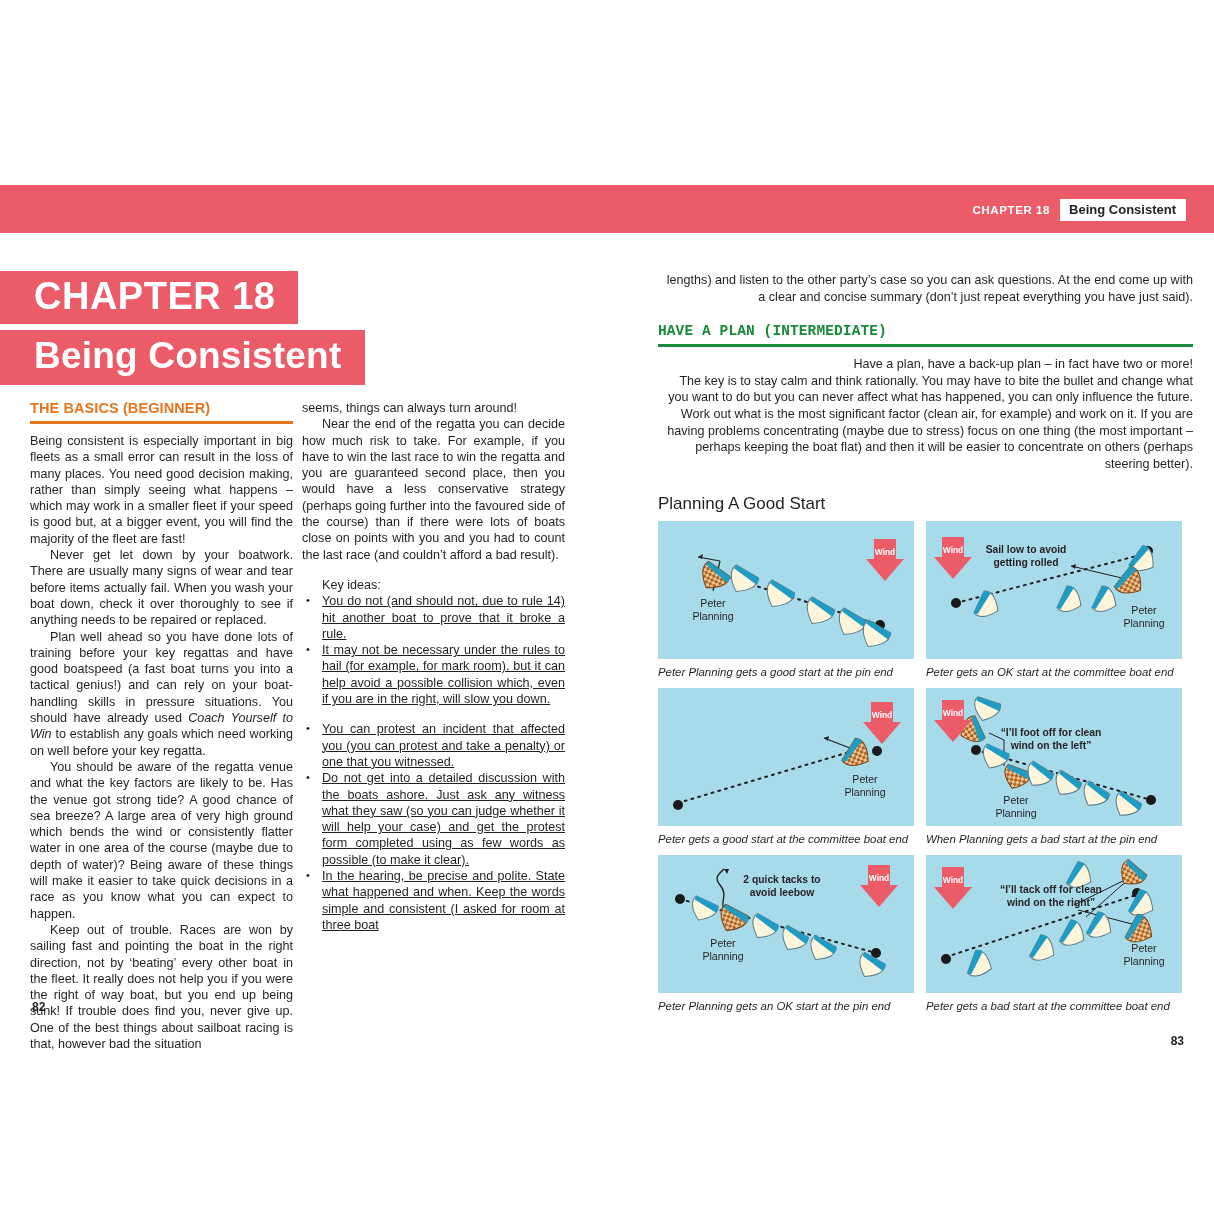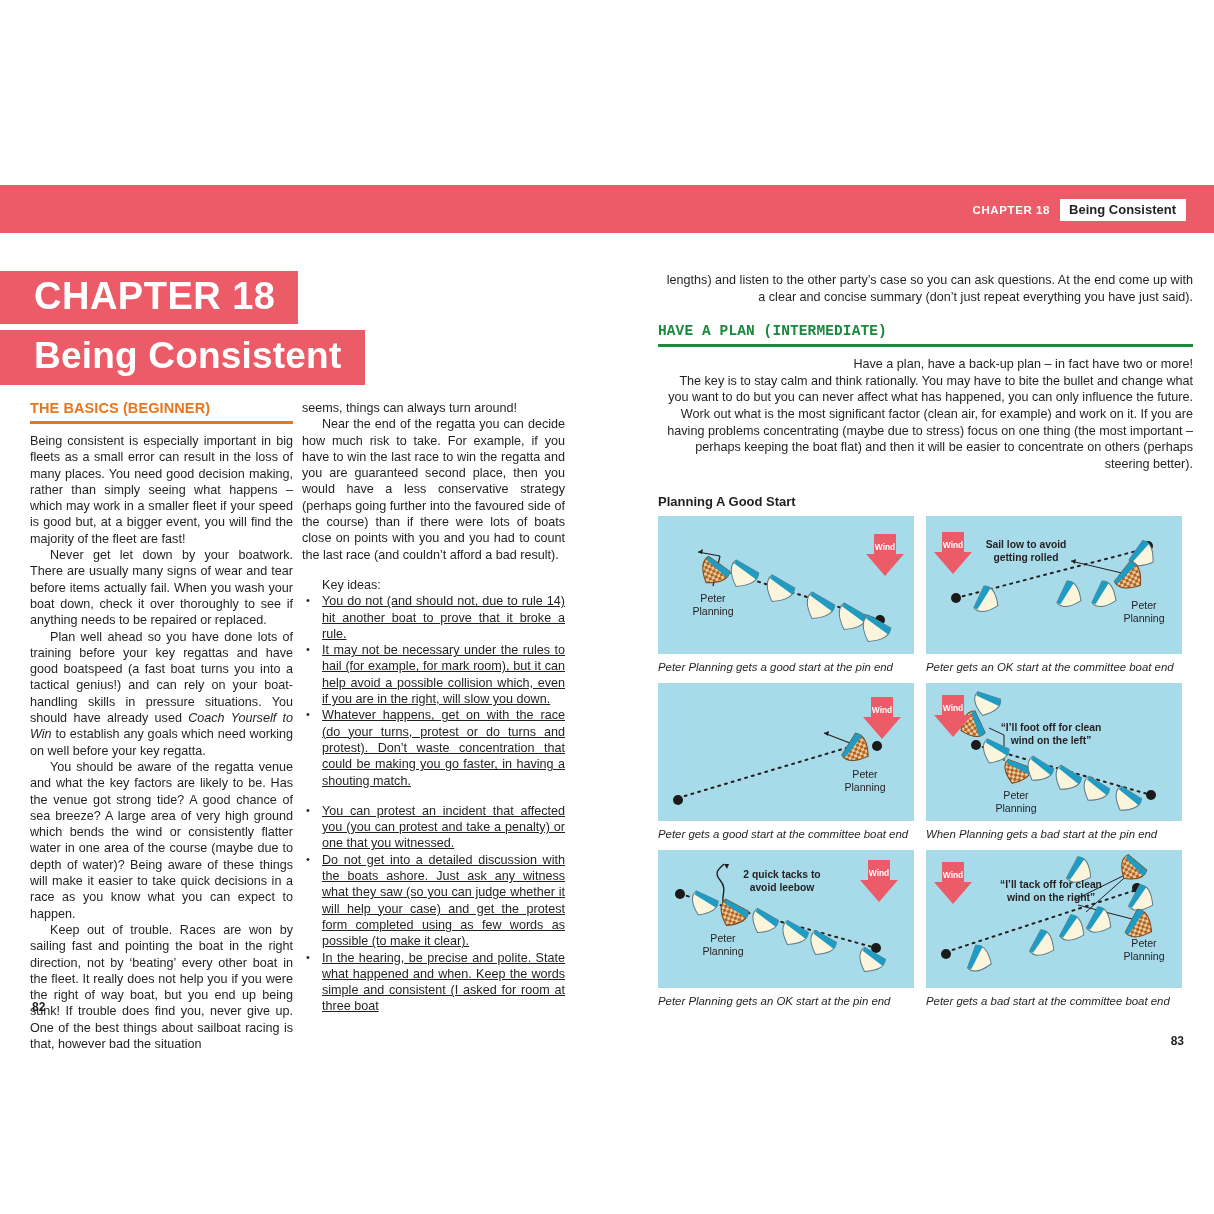--- a/index.html
+++ b/index.html
@@ -149,22 +149,22 @@
     color: #1b8a3c;
     font-size: 14.5px;
     font-weight: bold;
     letter-spacing: 0.1px;
     margin: 18px 0 5px 0;
     font-family: Liberation Mono, monospace;
   }
   .sec-rule-green { height: 3px; background: #1b8a3c; margin-bottom: 9px; }
 
   .fig-title {
-    font-size: 13px;
-    font-weight: bold;
+    font-size: 17px;
+    font-weight: normal;
     color: #231f20;
     margin: 22px 0 7px 0;
   }
 
   
   .fig-grid {
     display: grid;
     grid-template-columns: 256px 256px;
     column-gap: 12px;
     row-gap: 9px;
@@ -232,21 +232,20 @@
     </div>
 
     <div class="col col-b">
       <p class="body-text">seems, things can always turn around!</p>
       <p class="body-text indent">Near the end of the regatta you can decide how much risk to take. For example, if you have to win the last race to win the regatta and you are guaranteed second place, then you would have a less conservative strategy (perhaps going further into the favoured side of the course) than if there were lots of boats close on points with you and you had to count the last race (and couldn’t afford a bad result).</p>
       <div class="gap-sm"></div>
       <p class="keyline">Key ideas:</p>
       <ul class="bullets">
         <li>You do not (and should not, due to rule 14) hit another boat to prove that it broke a rule.</li>
         <li>It may not be necessary under the rules to hail (for example, for mark room), but it can help avoid a possible collision which, even if you are in the right, will slow you down.</li>
-        <li>Whatever happens, get on with the race (do your turns, protest or do turns and protest). Don’t waste concentration that could be making you go faster, in having a shouting match.</li>
       </ul>
       <div class="gap-sm"></div>
       <ul class="bullets">
         <li>You can protest an incident that affected you (you can protest and take a penalty) or one that you witnessed.</li>
         <li>Do not get into a detailed discussion with the boats ashore. Just ask any witness what they saw (so you can judge whether it will help your case) and get the protest form completed using as few words as possible (to make it clear).</li>
         <li>In the hearing, be precise and polite. State what happened and when. Keep the words simple and consistent (I asked for room at three boat</li>
       </ul>
     </div>
 
     <div class="folio folio-left">82</div>

